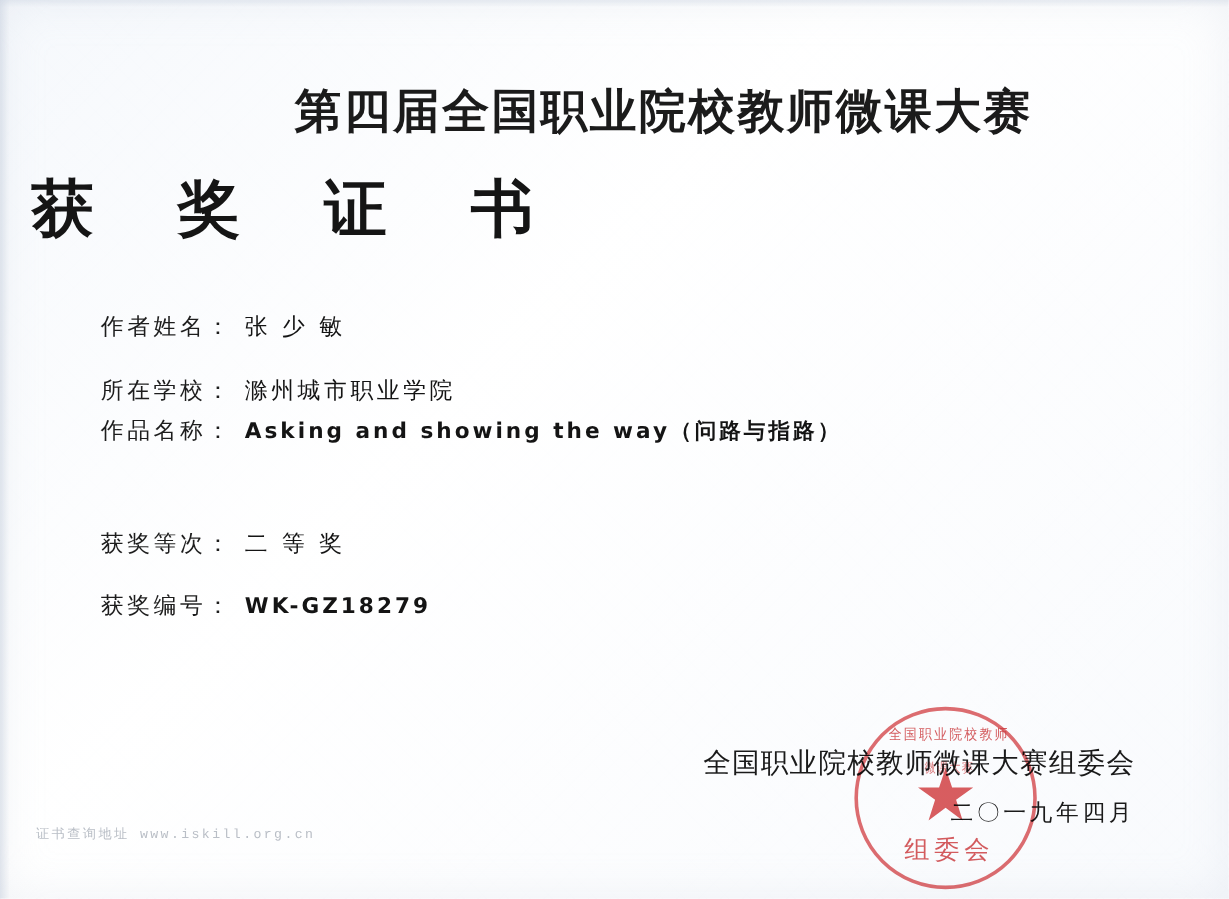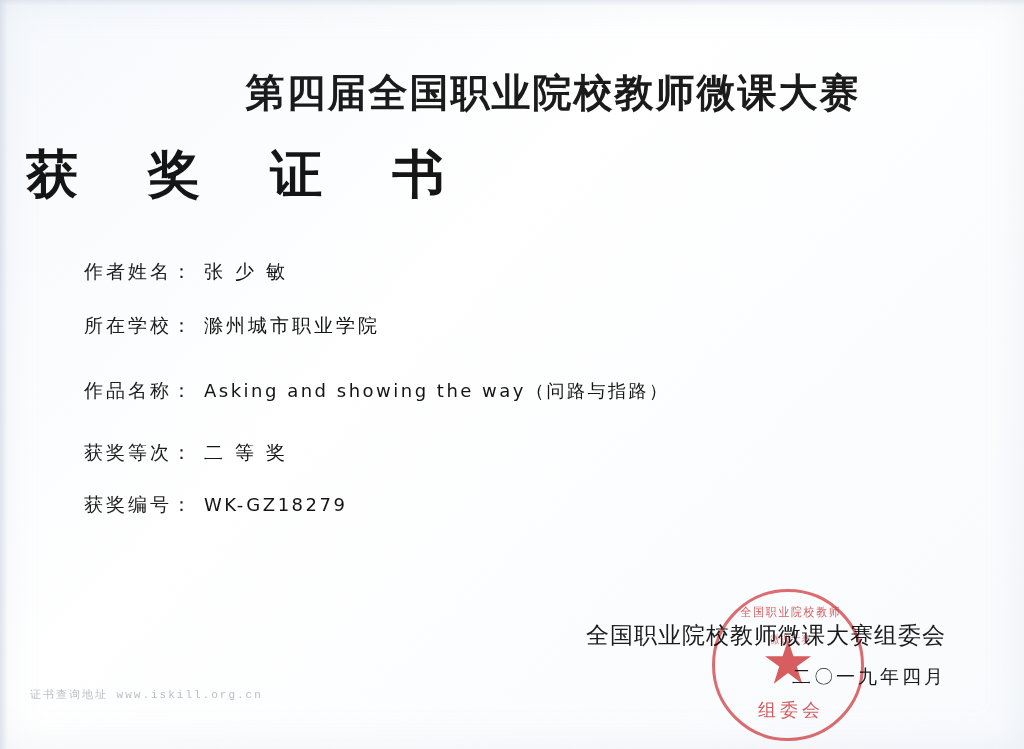--- a/index.html
+++ b/index.html
@@ -90,25 +90,26 @@
   .field-value {
     font-size: 19px;
     color: #141414;
     letter-spacing: 3px;
     margin-left: 10px;
     font-family: "DejaVu Sans", "Liberation Sans", sans-serif;
   }
   .field-value.latin {
     letter-spacing: 2.5px;
     font-size: 18px;
+    font-weight: bold;
   }
 
   #row-author   { top: 259px; }
   #row-school   { top: 313px; }
-  #row-work     { top: 378px; }
+  #row-work     { top: 346px; }
   #row-award    { top: 440px; }
   #row-number   { top: 492px; }
 
   .signature-block {
     position: absolute;
     right: 78px;
     text-align: right;
     color: #1a1a1a;
     font-family: "DejaVu Sans", "Liberation Sans", sans-serif;
   }
@@ -171,21 +172,21 @@
     letter-spacing: 1px;
     font-family: "DejaVu Sans", "Liberation Sans", sans-serif;
     transform: scaleX(0.86);
   }
   #seal-bottom-text {
     position: absolute;
     left: 0;
     bottom: 16px;
     width: 152px;
     text-align: center;
-    font-size: 18px;
+    font-size: 21px;
     color: rgba(200, 28, 32, 0.85);
     letter-spacing: 4px;
     font-family: Liberation Mono, monospace;
   }
 
   #verify-note {
     position: absolute;
     left: 30px;
     top: 687px;
     font-size: 11px;

